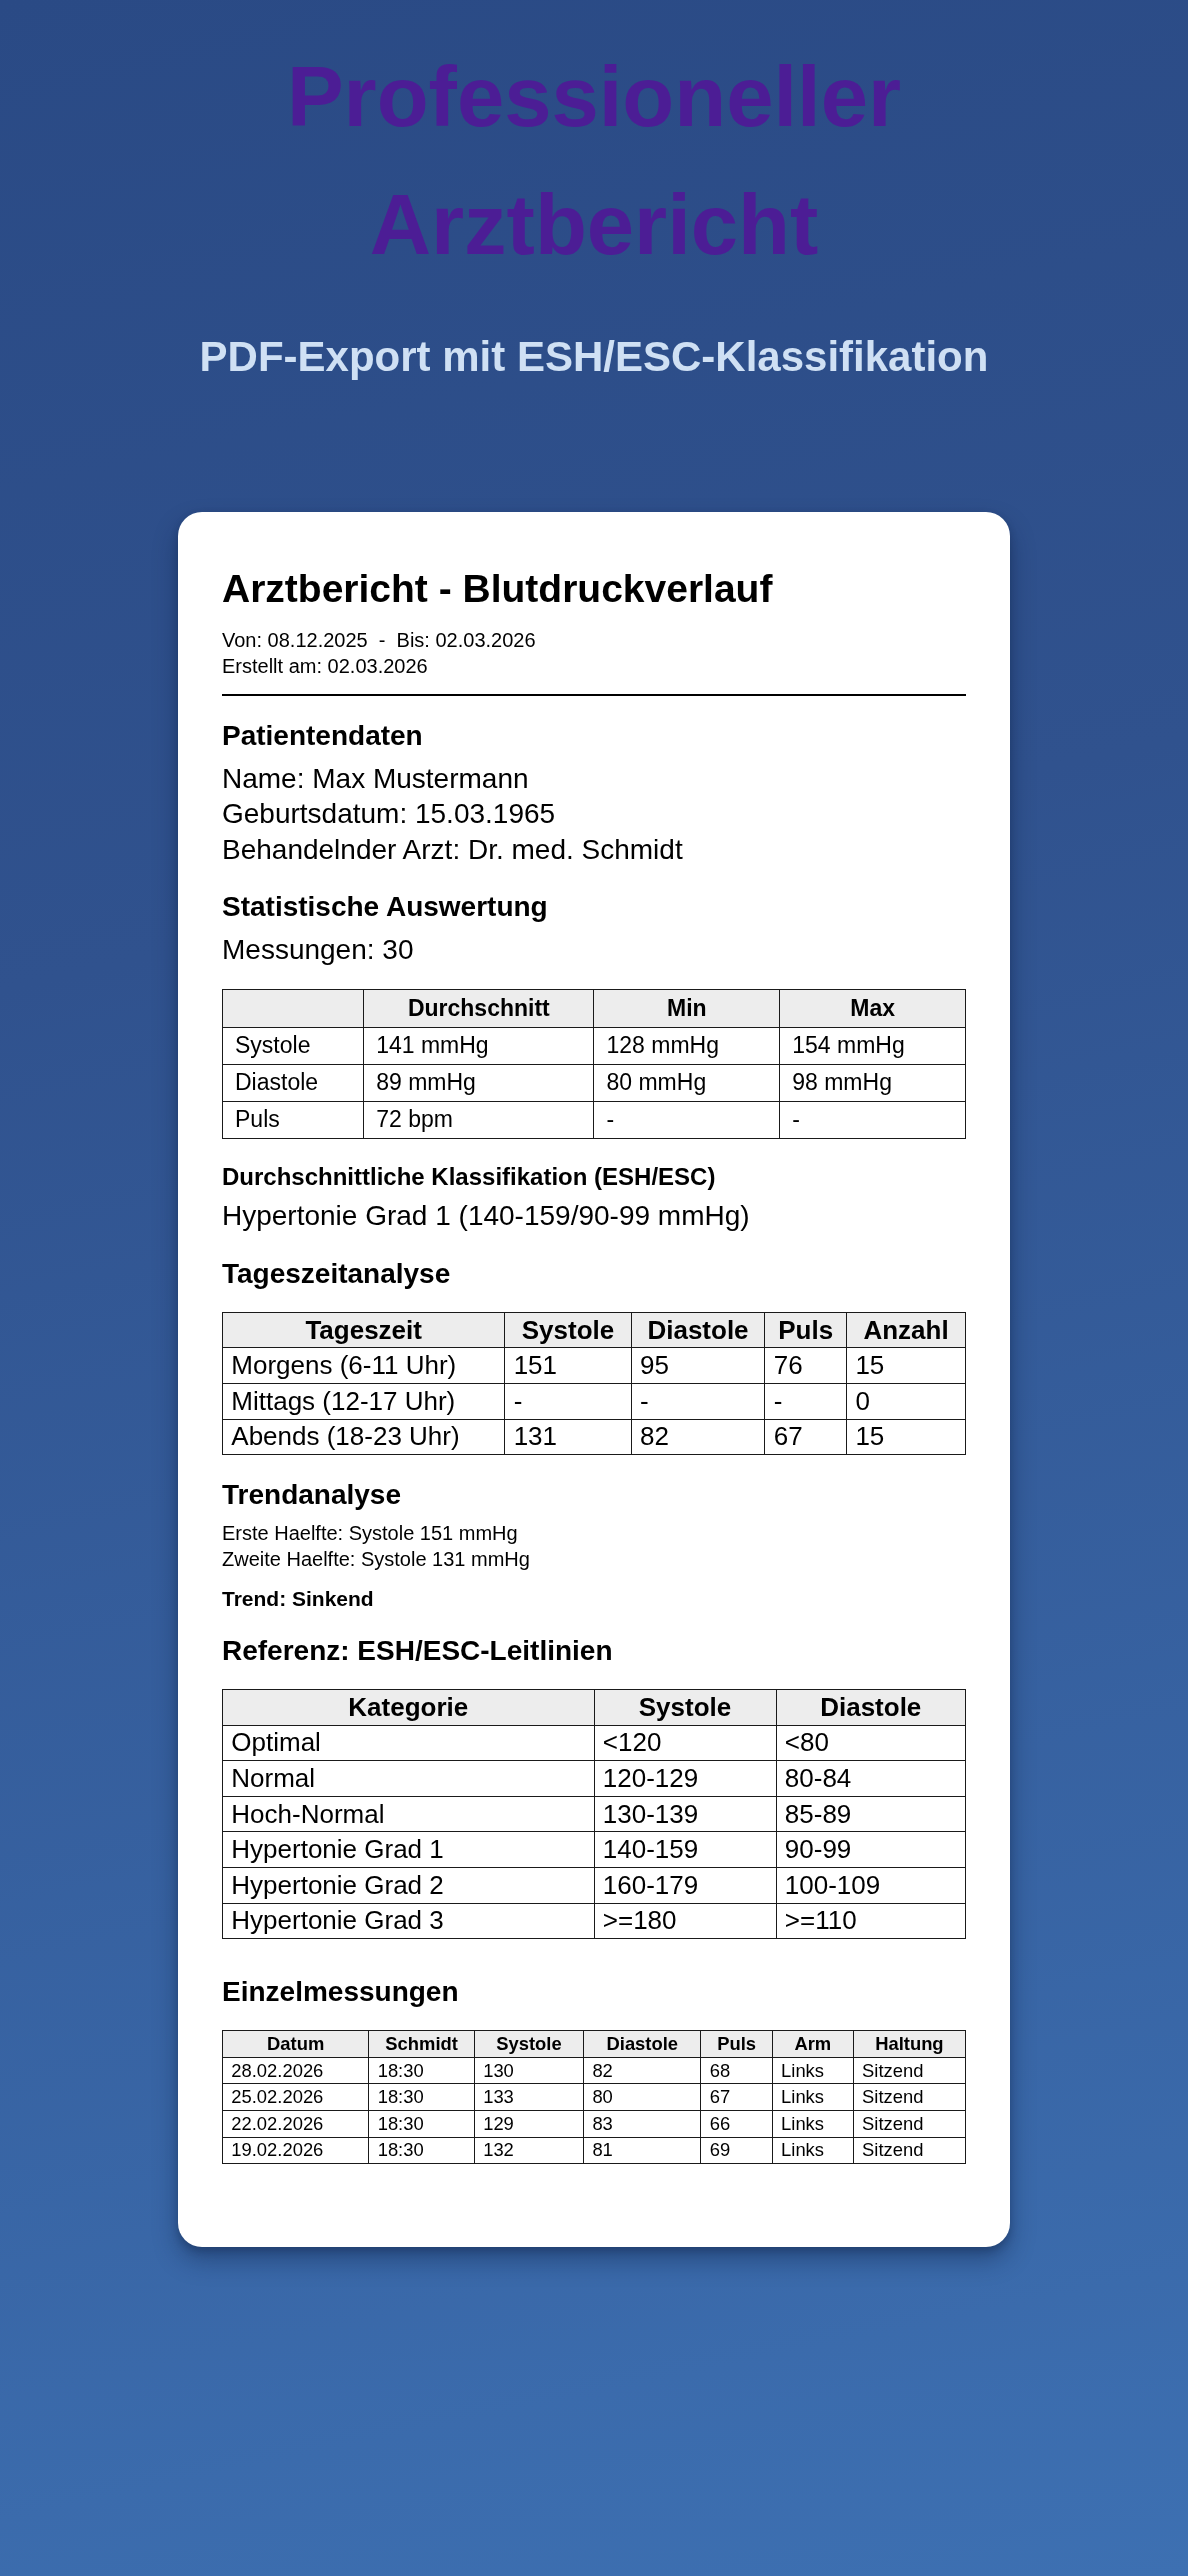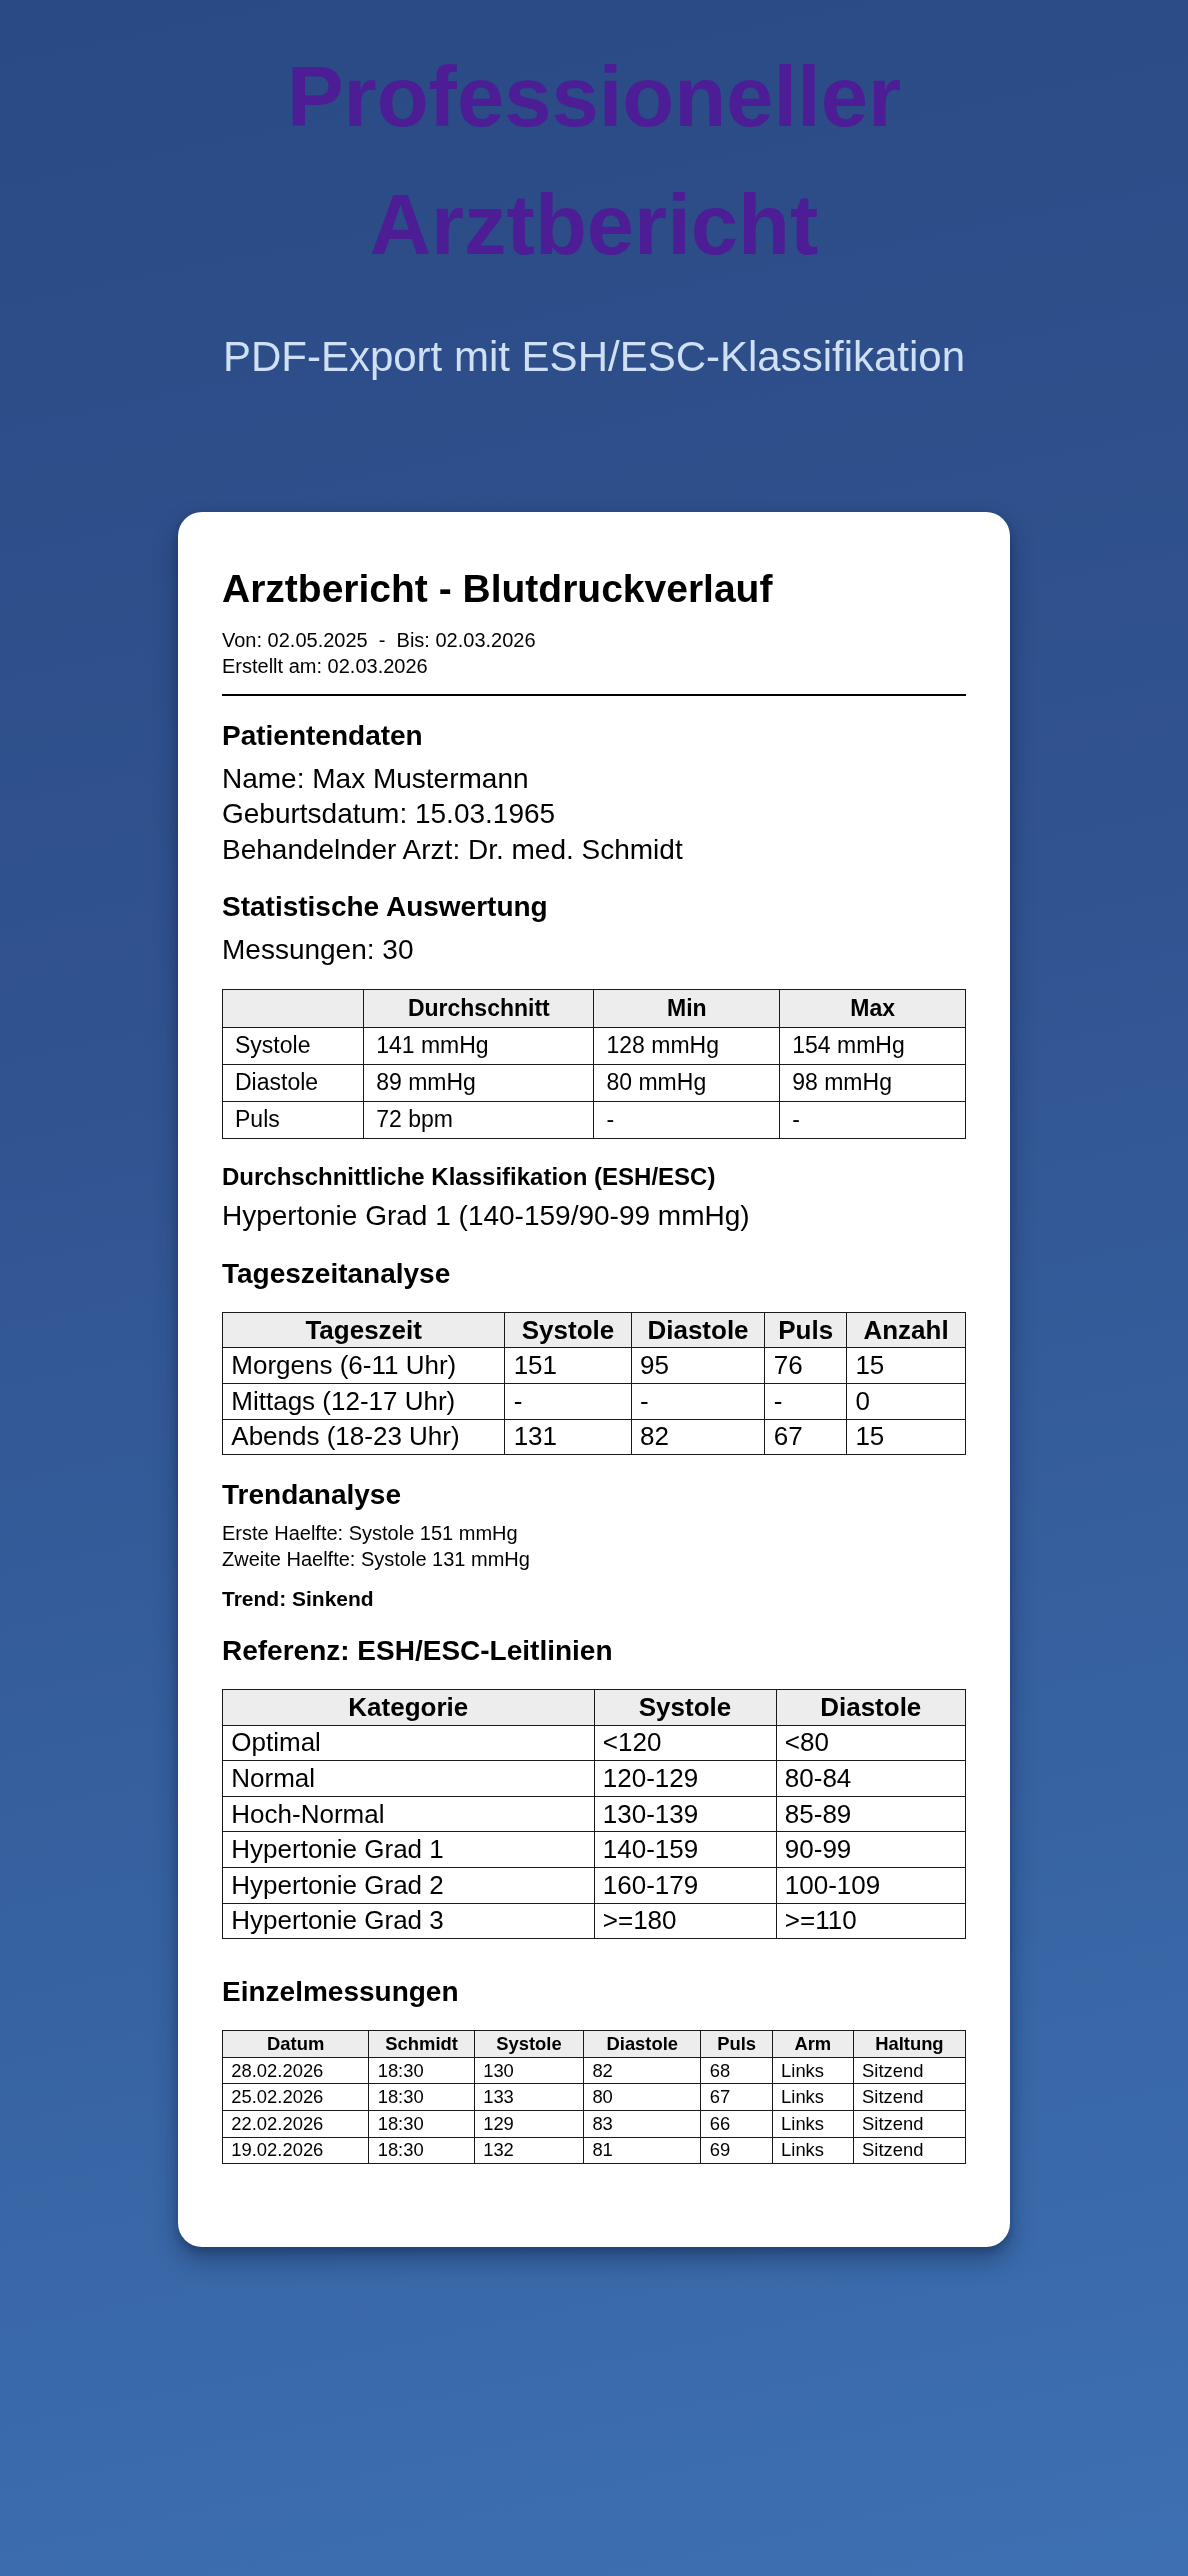--- a/index.html
+++ b/index.html
@@ -18,21 +18,21 @@
     max-width: 977px;
     color: #4c1d95;
     font-size: 85px;
     font-weight: bold;
     line-height: 1.5;
   }
   .hero-subtitle {
     margin-top: 42px;
     color: #cfe0f4;
     font-size: 42px;
-    font-weight: normal;
+    font-weight: bold;
     line-height: 1.3;
   }
 
   
   .card {
     box-sizing: border-box;
     width: 832px;
     min-height: 1354px;
     margin: 127px auto 0 auto;
     background: #ffffff;
@@ -78,21 +78,21 @@
 <body>
 
 <header class="hero">
   <h1 class="hero-title">Professioneller Arztbericht</h1>
   <div class="hero-subtitle">PDF-Export mit ESH/ESC-Klassifikation</div>
 </header>
 
 <section class="card">
 
   <h2 class="report-title">Arztbericht - Blutdruckverlauf</h2>
-  <div class="meta">Von: 02.05.2025  -  Bis: 02.03.2026</div>
+  <div class="meta">Von: 08.12.2025  -  Bis: 02.03.2026</div>
   <div class="meta">Erstellt am: 02.03.2026</div>
   <hr class="divider">
 
   <h3 class="section">Patientendaten</h3>
   <div class="body-line">Name: Max Mustermann</div>
   <div class="body-line">Geburtsdatum: 15.03.1965</div>
   <div class="body-line">Behandelnder Arzt: Dr. med. Schmidt</div>
 
   <h3 class="section">Statistische Auswertung</h3>
   <div class="body-line">Messungen: 30</div>

